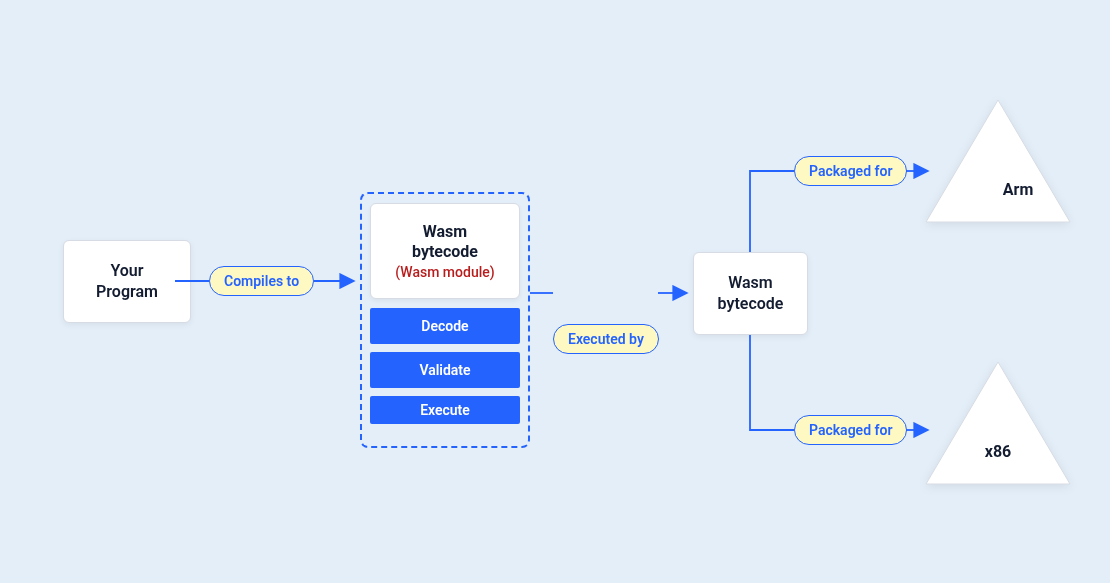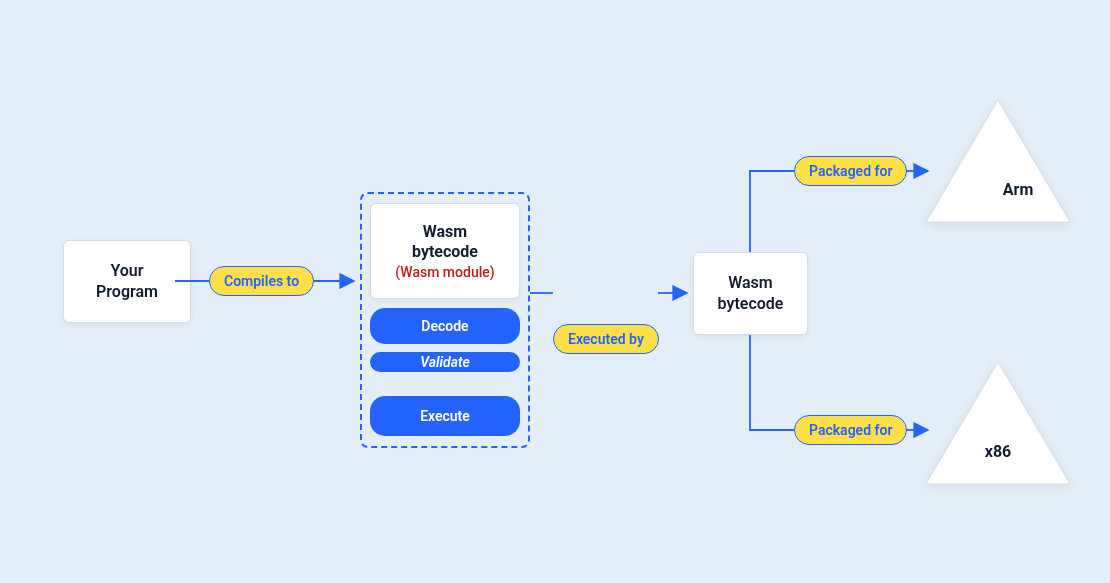--- a/index.html
+++ b/index.html
@@ -43,30 +43,30 @@
     align-items: center;
     justify-content: center;
     text-align: center;
   }
   .wasm-title { font-weight: 700; font-size: 16px; color: #131c30; line-height: 1.25; }
   .wasm-sub { font-size: 14px; color: #b91c1c; font-weight: 500; margin-top: 2px; }
   .pill-blue {
     position: absolute;
     background: #2563ff;
     color: #fff;
-    border-radius: 15px;
+    border-radius: 2px;
     display: flex;
     align-items: center;
     justify-content: center;
     font-size: 14px;
     font-weight: 600;
   }
   .edge-pill {
     position: absolute;
-    background: #fde047;
+    background: #fef9c3;
     border: 1.5px solid #2563ff;
     color: #2563ff;
     font-size: 14px;
     font-weight: 600;
     border-radius: 999px;
     display: flex;
     align-items: center;
     justify-content: center;
     height: 30px;
     padding: 0 14px;
@@ -103,24 +103,24 @@
 
 <div class="wasm-box" style="left:370px; top:203px; width:150px; height:96px;">
   <div class="wasm-title">Wasm</div>
   <div class="wasm-title">bytecode</div>
   <div class="wasm-sub">(Wasm module)</div>
 </div>
 
 <div class="pill-blue" style="left:370px; top:308px; width:150px; height:36px;">
   <span>Decode</span>
 </div>
-<div class="pill-blue" style="left:370px; top:352px; width:150px; height:20px;font-style:italic;">
+<div class="pill-blue" style="left:370px; top:352px; width:150px; height:36px;">
   <span>Validate</span>
 </div>
-<div class="pill-blue" style="left:370px; top:396px; width:150px; height:40px;text-align:center;">
+<div class="pill-blue" style="left:370px; top:396px; width:150px; height:28px;text-align:center;">
   <span>Execute</span>
 </div>
 
 <div class="box" style="left:693px; top:252px; width:115px; height:83px;">
   <span>Wasm</span>
   <span>bytecode</span>
 </div>
 
 <div class="tri-wrap" style="left:922px; top:96px;">
   <svg width="152" height="130" viewBox="0 0 152 130">

